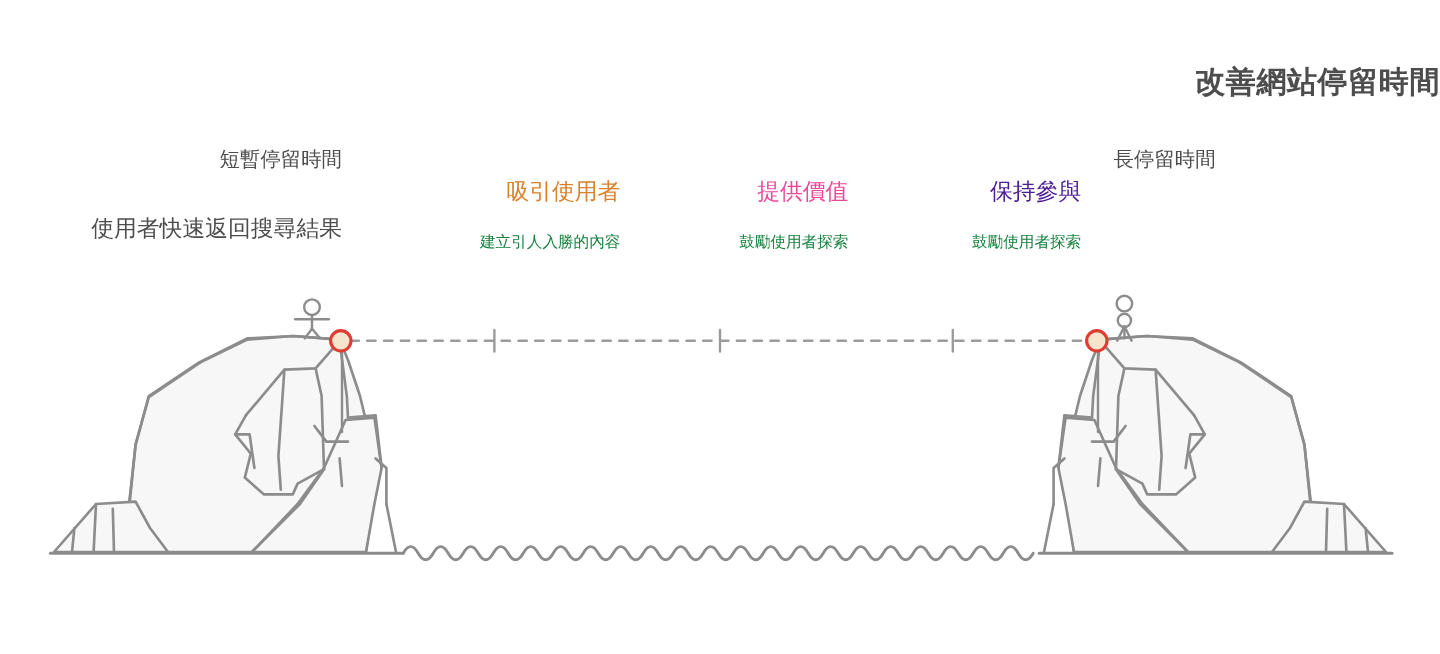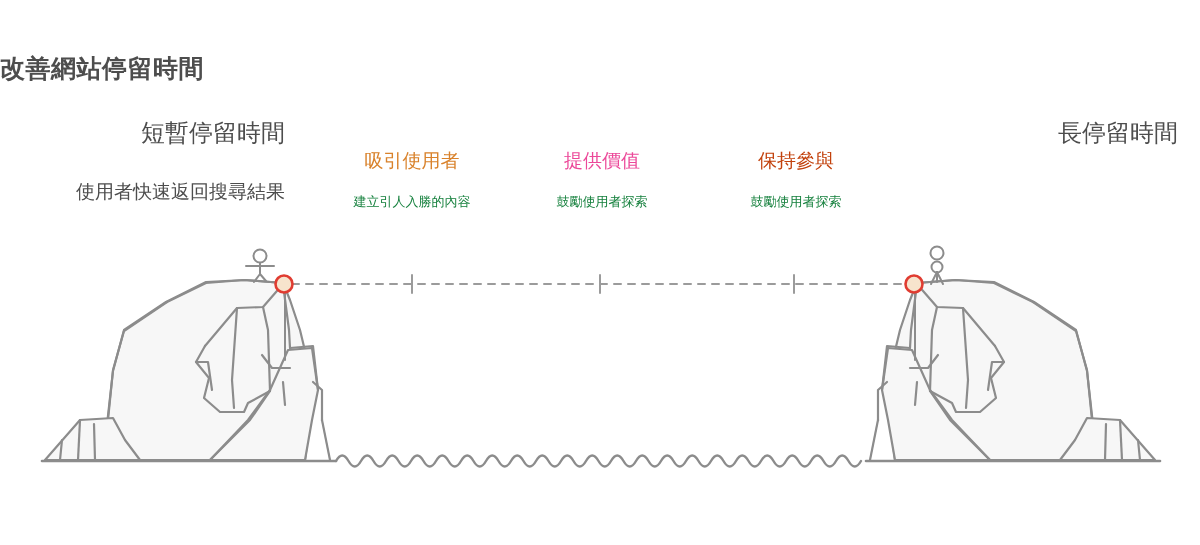--- a/index.html
+++ b/index.html
@@ -18,61 +18,61 @@
     background: #ffffff;
     overflow: hidden;
   }
 
   
   #title {
     position: absolute;
     left: 0;
     top: 52px;
     width: 1200px;
-    text-align: left;
+    text-align: right;
     font-size: 25px;
     font-weight: bold;
     color: #4d4d4d;
     letter-spacing: 0.5px;
   }
 
   
   .endpoint-block {
     position: absolute;
     top: 118px;
   }
   .endpoint-heading {
-    font-size: 24px;
+    font-size: 17px;
     color: #4d4d4d;
     line-height: 30px;
     white-space: nowrap;
   }
   .endpoint-body {
     font-size: 19px;
     color: #4d4d4d;
     line-height: 31px;
     margin-top: 28px;
   }
 
   #block-left {
     left: 40px;
     width: 245px;
     text-align: right;
   }
   #block-right {
     left: 928px;
     width: 250px;
-    text-align: right;
+    text-align: left;
   }
 
   .milestone-block {
     position: absolute;
     top: 148px;
     width: 210px;
-    text-align: center;
+    text-align: right;
   }
   .milestone-heading {
     font-size: 19px;
     line-height: 26px;
     white-space: nowrap;
   }
   .milestone-body {
     font-size: 13px;
     color: #15803d;
     line-height: 20px;
@@ -110,21 +110,21 @@
 
   <div class="milestone-block" id="milestone-0">
     <div class="milestone-heading" style="color: rgb(217, 130, 43);">吸引使用者</div>
     <div class="milestone-body">建立引人入勝的內容</div>
   </div>
   <div class="milestone-block" id="milestone-1">
     <div class="milestone-heading" style="color: #ec4899;">提供價值</div>
     <div class="milestone-body">鼓勵使用者探索</div>
   </div>
   <div class="milestone-block" id="milestone-2">
-    <div class="milestone-heading" style="color: #c2410c;">保持參與</div>
+    <div class="milestone-heading" style="color: #4c1d95;">保持參與</div>
     <div class="milestone-body">鼓勵使用者探索</div>
   </div>
 
   <svg id="scene" viewBox="0 0 1200 545">
 
     <g id="g-line-color" fill="none" stroke="#8c8c8c" stroke-width="2.2" stroke-linejoin="round" stroke-linecap="round">
 
       <g>
 
         <path fill="#f7f7f7" d="M 283,283 L 245,280 L 206,282 L 166,302 L 124,330 L 113,371

